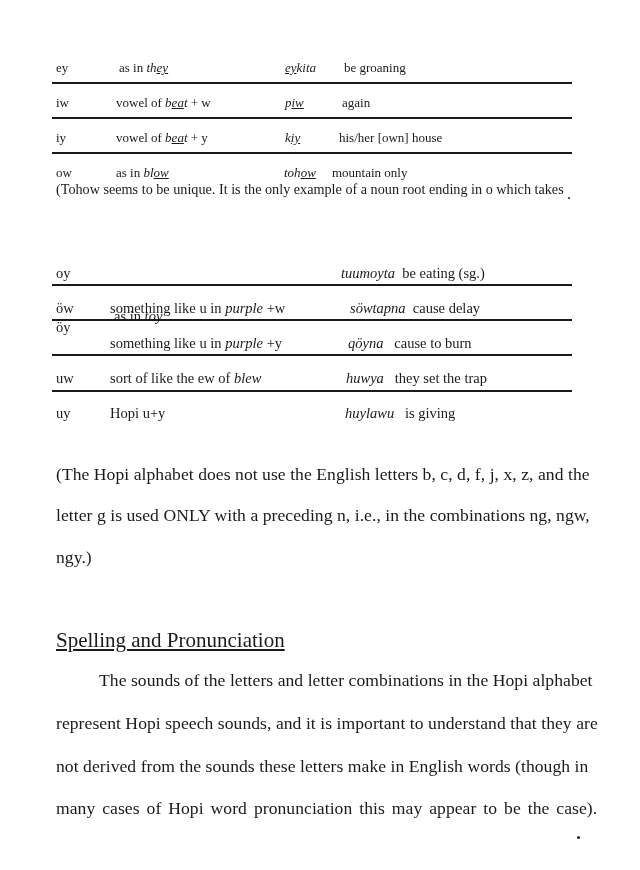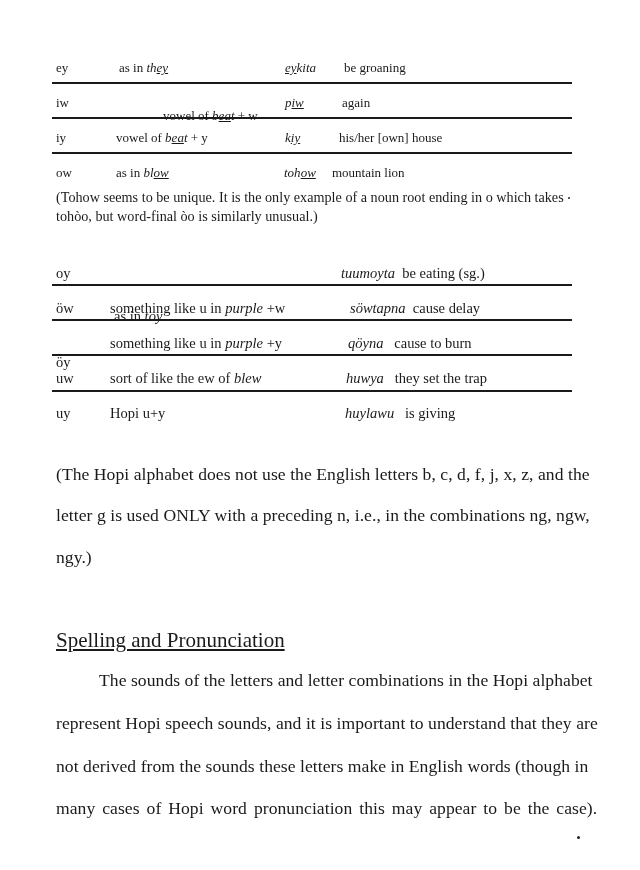--- a/index.html
+++ b/index.html
@@ -7,74 +7,73 @@
       width: 640px; height: 870px; position: relative; overflow: hidden;
       font-family: "Liberation Serif", "DejaVu Serif", serif;
       color: #1a1a1a;
     }
     .abs { position: absolute; white-space: nowrap; }
     .rule { position: absolute; height: 2px; background: #1a1a1a; }
     .t1 { font-size: 13px; }
     .t2 { font-size: 14.5px; }
     .it { font-style: italic; }
     .u { text-decoration: underline; }
-    .note { position: absolute; left: 56px; top: 188px; width: 520px; font-size: 14.2px; line-height: 19px; white-space: normal; }
+    .note { position: absolute; left: 56px; top: 180px; width: 520px; font-size: 14.2px; line-height: 19px; white-space: normal; }
     .para { position: absolute; left: 56px; font-size: 17.6px; white-space: nowrap; letter-spacing: 0.05px; }
     .heading { position: absolute; left: 56px; top: 628px; font-size: 21px; text-decoration: underline; }
     .dot { position: absolute; width: 3px; height: 3px; background: #222; border-radius: 50%; }
     b.lt { font-weight: normal; text-align: right; }
   </style>
 </head>
 <body>
 
 <div>
 
   <div>
 
     <div class="abs t1" style="left:56px;top:60px;">ey</div>
     <div class="abs t1" style="left:119px;top:60px;"><span>as in </span><span class="it"><span>th</span><span class="u">ey</span></span></div>
     <div class="abs t1" style="left:285px;top:60px;"><span class="it u">ey</span><span class="it">kita</span></div>
     <div class="abs t1" style="left:344px;top:60px;">be groaning</div>
     <div class="rule" style="left:52px;top:82px;width:520px;"></div>
 
     <div class="abs t1" style="left:56px;top:95px;">iw</div>
-    <div class="abs t1" style="left:116px;top:108px;margin-left:47px;"><span>vowel of </span><span class="it"><span>b</span><span class="u">ea</span><span>t</span></span><span> + w</span></div>
+    <div class="abs t1" style="left:116px;top:95px;"><span>vowel of </span><span class="it"><span>b</span><span class="u">ea</span><span>t</span></span><span> + w</span></div>
     <div class="abs t1" style="left:285px;top:95px;"><span class="it">p</span><span class="it u">iw</span></div>
     <div class="abs t1" style="left:342px;top:95px;">again</div>
     <div class="rule" style="left:52px;top:117px;width:520px;"></div>
 
     <div class="abs t1" style="left:56px;top:130px;">iy</div>
     <div class="abs t1" style="left:116px;top:130px;"><span>vowel of </span><span class="it"><span>b</span><span class="u">ea</span><span>t</span></span><span> + y</span></div>
     <div class="abs t1" style="left:285px;top:130px;"><span class="it">k</span><span class="it u">iy</span></div>
     <div class="abs t1" style="left:339px;top:130px;">his/her [own] house</div>
     <div class="rule" style="left:52px;top:152px;width:520px;"></div>
 
     <div class="abs t1" style="left:56px;top:165px;">ow</div>
     <div class="abs t1" style="left:116px;top:165px;"><span>as in </span><span class="it"><span>bl</span><span class="u">ow</span></span></div>
     <div class="abs t1" style="left:284px;top:165px;"><span class="it">toh</span><span class="it u">ow</span></div>
-    <div class="abs t1" style="left:332px;top:165px;">mountain lion</div>
+    <div class="abs t1" style="left:332px;top:165px;">mountain only</div>
   </div>
 
   <div class="note">
     <div>(Tohow seems to be unique. It is the only example of a noun root ending in o which takes</div>
-    <div>tohòo, but word-final òo is similarly unusual.)</div>
   </div>
 
   <div>
     <div class="abs t2" style="left:56px;top:265px;">oy</div>
     <div class="abs t2" style="left:114px;top:265px;margin-top:43px;"><span>as in </span><span class="it">toy</span></div>
     <div class="abs t2" style="left:341px;top:265px;"><span class="it">tuumoyta</span>&nbsp; <span>be eating (sg.)</span></div>
     <div class="rule" style="left:52px;top:284px;width:520px;"></div>
 
     <div class="abs t2" style="left:56px;top:300px;">öw</div>
     <div class="abs t2" style="left:110px;top:300px;"><span>something like u in </span><span class="it">purple</span><span> +w</span></div>
     <div class="abs t2" style="left:350px;top:300px;"><span class="it">söwtapna</span>&nbsp; <span>cause delay</span></div>
     <div class="rule" style="left:52px;top:319px;width:520px;"></div>
 
-    <div class="abs t2" style="left:56px;top:354px;">öy</div>
+    <div class="abs t2" style="left:56px;top:319px;">öy</div>
     <div class="abs t2" style="left:110px;top:335px;"><span>something like u in </span><span class="it">purple</span><span> +y</span></div>
     <div class="abs t2" style="left:348px;top:335px;"><span class="it">qöyna</span>&nbsp;&nbsp; <span>cause to burn</span></div>
     <div class="rule" style="left:52px;top:354px;width:520px;"></div>
 
     <div class="abs t2" style="left:56px;top:370px;">uw</div>
     <div class="abs t2" style="left:110px;top:370px;"><span>sort of like the ew of </span><span class="it">blew</span></div>
     <div class="abs t2" style="left:346px;top:370px;"><span class="it">huwya</span>&nbsp;&nbsp; <span>they set the trap</span></div>
     <div class="rule" style="left:52px;top:390px;width:520px;"></div>
 
     <div class="abs t2" style="left:56px;top:405px;">uy</div>

